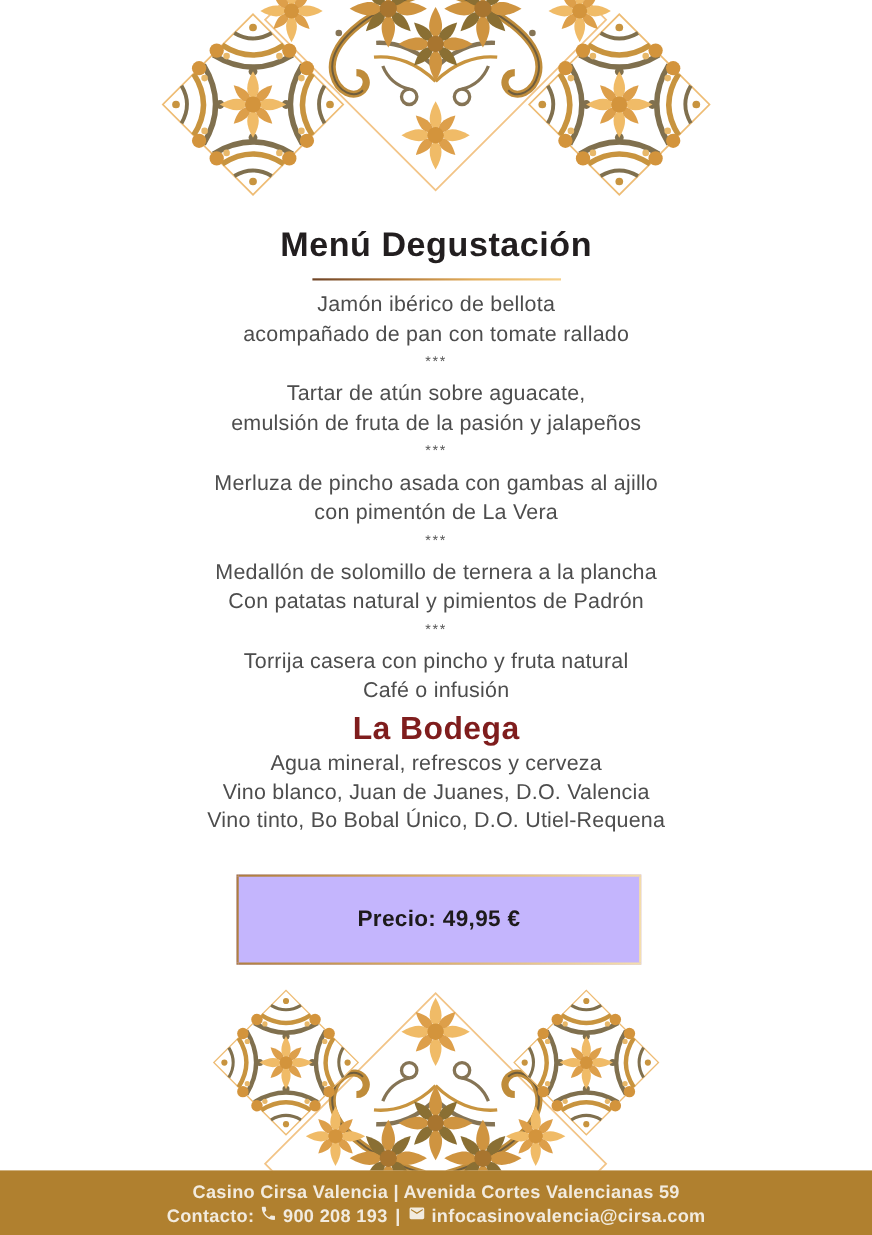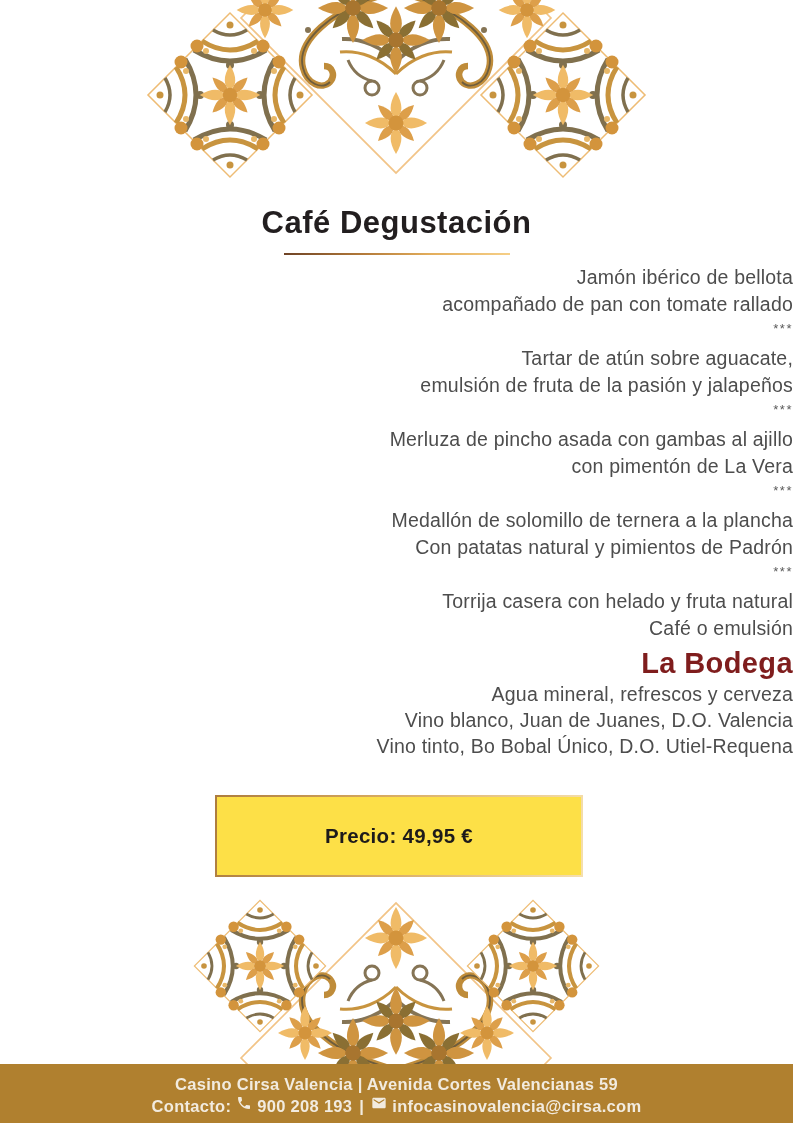--- a/index.html
+++ b/index.html
@@ -24,21 +24,21 @@
     line-height:38px;
   }
   #rule {
     position:absolute; top:253px; left:50%;
     width:226px; height:2px;
     transform:translateX(-50%);
     background:linear-gradient(90deg,#6e4326 0%,#b37a3a 35%,#e3ae5c 65%,#f6cf87 100%);
   }
   #menu-block {
     position:absolute; top:264px; left:0; width:100%;
-    text-align:right;
+    text-align:center;
     color:#4d4d4d;
     font-size:19.5px; font-weight:300; letter-spacing:.2px;
   }
   .mline { line-height:26.5px; }
   .sep {
     font-size:13px; line-height:13px;
     margin:5px 0 10px;
     letter-spacing:1.5px;
     color:#5a5a5a;
   }
@@ -49,21 +49,21 @@
     margin-top:4px;
   }
   .bline { line-height:26px; }
 
   #price-box {
     position:absolute; top:795px; left:215px;
     width:368px; height:82px;
     border:2px solid;
     border-image:linear-gradient(100deg,#ad7c3e 0%,#d8ab62 45%,#f5dfae 100%) 1;
     display:flex; align-items:center; justify-content:center;
-    background:#fde047;
+    background:#c4b5fd;
   }
   #price-box span {
     font-size:20.5px; font-weight:700; color:#1d1a1b; letter-spacing:.3px;
   }
 
   footer {
     position:absolute; top:1064px; left:0; right:0; bottom:0;
     background:#b0802f;
     color:#f2ebdf;
     text-align:center;
@@ -161,42 +161,42 @@
     <g>
       <rect x="-109.6" y="-109.6" width="219.2" height="219.2" transform="translate(396,18) rotate(45)" fill="#ffffff" stroke="#f2c487" stroke-width="1.6"></rect>
     </g>
     <use href="#medallion" transform="translate(396,0)"></use>
     <use href="#f8" transform="translate(265,10) scale(1.05)"></use>
     <use href="#f8" transform="translate(527,10) scale(1.05)"></use>
     <use href="#tileA" transform="translate(230,95)"></use>
     <use href="#tileA" transform="translate(563,95)"></use>
   </svg>
 
-  <h1 id="title">Café Degustación</h1>
+  <h1 id="title">Menú Degustación</h1>
   <div id="rule"></div>
 
   <div id="menu-block">
     <div class="mline">Jamón ibérico de bellota</div>
     <div class="mline">acompañado de pan con tomate rallado</div>
     <div class="sep">***</div>
 
     <div class="mline">Tartar de atún sobre aguacate,</div>
     <div class="mline">emulsión de fruta de la pasión y jalapeños</div>
     <div class="sep">***</div>
 
     <div class="mline">Merluza de pincho asada con gambas al ajillo</div>
     <div class="mline">con pimentón de La Vera</div>
     <div class="sep">***</div>
 
     <div class="mline">Medallón de solomillo de ternera a la plancha</div>
     <div class="mline">Con patatas natural y pimientos de Padrón</div>
     <div class="sep">***</div>
 
-    <div class="mline">Torrija casera con helado y fruta natural</div>
-    <div class="mline">Café o emulsión</div>
+    <div class="mline">Torrija casera con pincho y fruta natural</div>
+    <div class="mline">Café o infusión</div>
 
     <h2 class="bodega-title">La Bodega</h2>
     <div class="bline">Agua mineral, refrescos y cerveza</div>
     <div class="bline">Vino blanco, Juan de Juanes, D.O. Valencia</div>
     <div class="bline">Vino tinto, Bo Bobal Único, D.O. Utiel-Requena</div>
   </div>
 
   <div id="price-box">
     <span>Precio: 49,95 €</span>
   </div>

